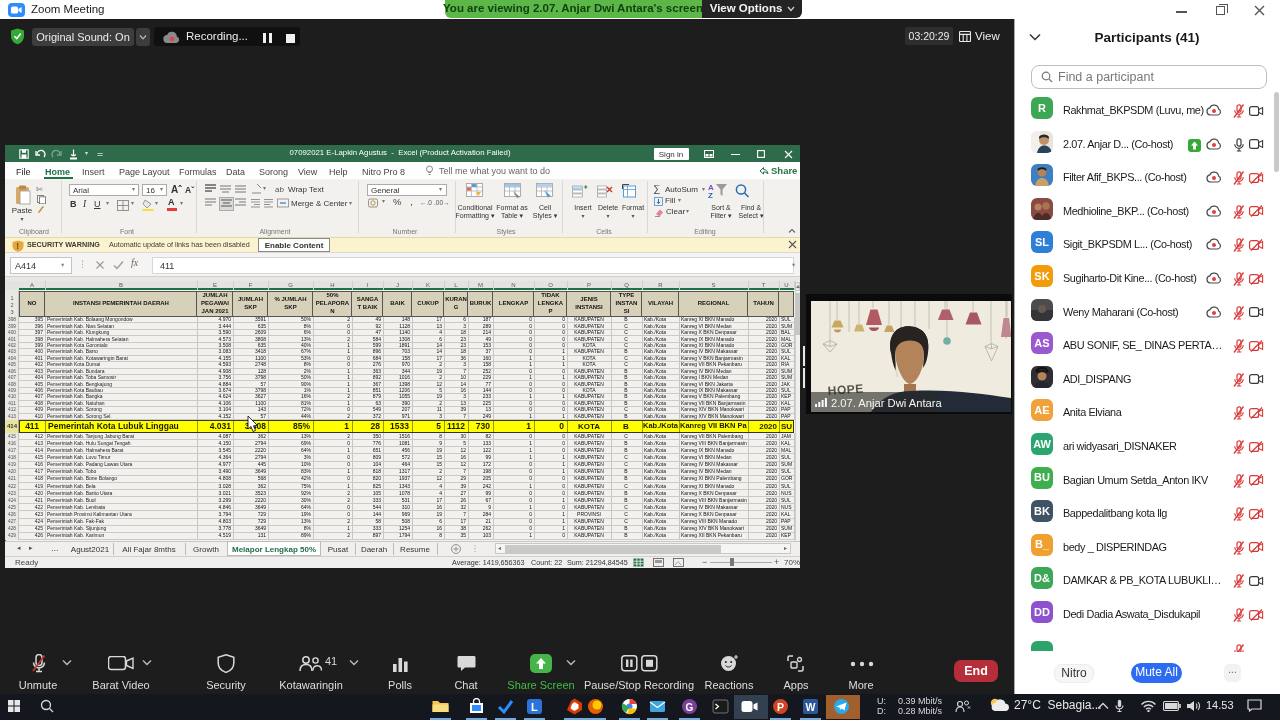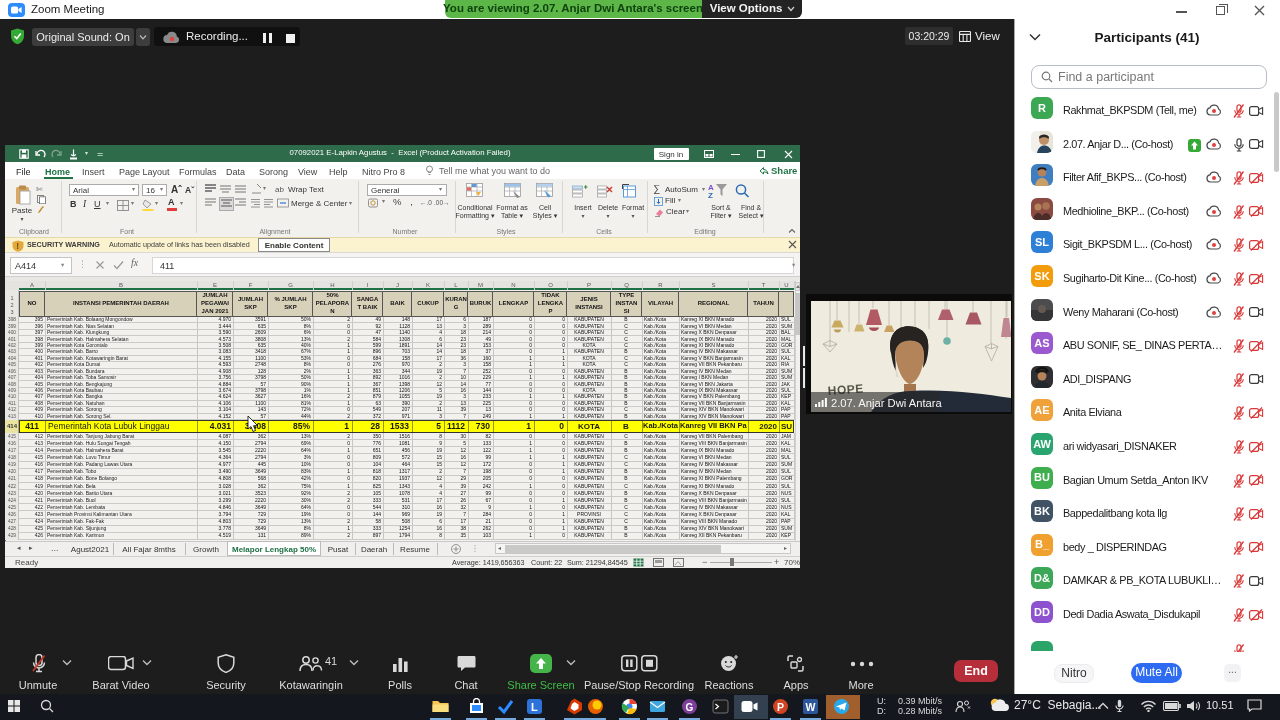--- a/index.html
+++ b/index.html
@@ -1100,21 +1100,21 @@
 <div style="position:absolute;left:534px;top:421px;width:1px;height:11px;background:#999900;"></div>
 <div style="position:absolute;left:567px;top:421px;width:1px;height:11px;background:#999900;"></div>
 <div style="position:absolute;left:611px;top:421px;width:1px;height:11px;background:#999900;"></div>
 <div style="position:absolute;left:642px;top:421px;width:1px;height:11px;background:#999900;"></div>
 <div style="position:absolute;left:679px;top:421px;width:1px;height:11px;background:#999900;"></div>
 <div style="position:absolute;left:748px;top:421px;width:1px;height:11px;background:#999900;"></div>
 <div style="position:absolute;left:779px;top:421px;width:1px;height:11px;background:#999900;"></div>
 <div style="position:absolute;left:5px;top:420px;width:14px;height:13px;background:#e8e3a0;border-right:1px solid #b0a860;"></div>
 <div style="position:absolute;left:12px;top:422.5px;transform:translateX(-50%);font-size:6px;color:#333;font-weight:700;white-space:nowrap;">414</div>
 <div style="position:absolute;left:32px;top:422px;transform:translateX(-50%);font-size:8.5px;color:#1a1a00;font-weight:700;white-space:nowrap;">411</div>
-<div style="position:absolute;left:48px;top:422px;font-size:8.5px;color:#1a1a00;font-weight:400;white-space:nowrap;">Pemerintah Kota Lubuk Linggau</div>
+<div style="position:absolute;left:48px;top:422px;font-size:8.5px;color:#1a1a00;font-weight:700;white-space:nowrap;">Pemerintah Kota Lubuk Linggau</div>
 <div style="position:absolute;left:236px;top:567px;font-size:1px;color:#222;font-weight:400;white-space:nowrap;"></div>
 <div style="position:absolute;left:271px;top:567px;font-size:1px;color:#222;font-weight:400;white-space:nowrap;"></div>
 <div style="position:absolute;left:315px;top:567px;font-size:1px;color:#222;font-weight:400;white-space:nowrap;"></div>
 <div style="position:absolute;left:354px;top:567px;font-size:1px;color:#222;font-weight:400;white-space:nowrap;"></div>
 <div style="position:absolute;left:385px;top:567px;font-size:1px;color:#222;font-weight:400;white-space:nowrap;"></div>
 <div style="position:absolute;left:414px;top:567px;font-size:1px;color:#222;font-weight:400;white-space:nowrap;"></div>
 <div style="position:absolute;left:446px;top:567px;font-size:1px;color:#222;font-weight:400;white-space:nowrap;"></div>
 <div style="position:absolute;left:470px;top:567px;font-size:1px;color:#222;font-weight:400;white-space:nowrap;"></div>
 <div style="position:absolute;left:495px;top:567px;font-size:1px;color:#222;font-weight:400;white-space:nowrap;"></div>
 <div style="position:absolute;left:536px;top:567px;font-size:1px;color:#222;font-weight:400;white-space:nowrap;"></div>
@@ -1933,21 +1933,21 @@
   </svg>
 <div style="position:absolute;left:1147px;top:30px;transform:translateX(-50%);font-size:13.5px;color:#1a1a1a;font-weight:700;white-space:nowrap;">Participants (41)</div>
 <div style="position:absolute;left:1031px;top:65px;width:236px;height:24px;border:1.4px solid #b9bdc9;border-radius:8px;"></div>
 <svg style="position:absolute;left:1041px;top:71px;" width="12" height="12" viewBox="0 0 12 12">
     <circle cx="5" cy="5" r="3.8" fill="none" stroke="#777" stroke-width="1.2"></circle>
     <path d="M8 8 L11 11" stroke="#777" stroke-width="1.2"></path>
   </svg>
 <div style="position:absolute;left:1058px;top:70px;font-size:12.5px;color:#777;font-weight:400;white-space:nowrap;">Find a participant</div>
 <div style="position:absolute;left:1274px;top:92px;width:5px;height:80px;background:#c9c9c9;border-radius:3px;"></div>
 <div style="position:absolute;left:1031px;top:97px;width:22px;height:22px;background:#3da853;border-radius:6px;color:#fff;font-size:11px;font-weight:700;display:flex;align-items:center;justify-content:center;">R</div>
-<div style="position:absolute;left:1063px;top:104px;width:141px;overflow:hidden;white-space:nowrap;text-overflow:ellipsis;font-size:10.9px;letter-spacing:-0.4px;color:#1c1c1c;">Rakhmat_BKPSDM (Tell, me)</div>
+<div style="position:absolute;left:1063px;top:104px;width:141px;overflow:hidden;white-space:nowrap;text-overflow:ellipsis;font-size:10.9px;letter-spacing:-0.4px;color:#1c1c1c;">Rakhmat_BKPSDM (Luvu, me)</div>
 <svg style="position:absolute;left:1206px;top:104px;" width="16" height="12" viewBox="0 0 16 12">
     <path d="M4.2 11 a3.6 3.6 0 0 1-.4-7.1 A4.6 4.6 0 0 1 12.6 5 a3.2 3.2 0 0 1-.6 6z" fill="none" stroke="#4a4a4a" stroke-width="1.2"></path>
     <circle cx="8" cy="7" r="2" fill="#e04040"></circle>
   </svg>
 <svg style="position:absolute;left:1232px;top:104px;" width="14" height="14" viewBox="0 0 14 14">
     <path d="M5 2.8 a2 2 0 0 1 4 0 v3.4 a2 2 0 0 1-4 0z" fill="none" stroke="#d93838" stroke-width="1.2"></path>
     <path d="M2.8 6.2 a4.2 4.2 0 0 0 8.4 0 M7 10.5 v2.4 M4.8 13 h4.4" fill="none" stroke="#d93838" stroke-width="1.2"></path>
     <path d="M11.5 0.5 L2 13.5" stroke="#d93838" stroke-width="1.3"></path>
   </svg>
 <svg style="position:absolute;left:1249px;top:104.5px;" width="15" height="12" viewBox="0 0 15 12">
@@ -2340,15 +2340,15 @@
   </svg>
 <svg style="position:absolute;left:1163px;top:701px;" width="18" height="10" viewBox="0 0 18 10">
     <rect x="0.5" y="0.5" width="15" height="9" rx="1.5" fill="none" stroke="#d8d8d8" stroke-width="1.1"></rect>
     <rect x="16.2" y="3" width="1.6" height="4" fill="#d8d8d8"></rect>
     <rect x="2" y="2" width="12.5" height="6" fill="#d8d8d8"></rect>
   </svg>
 <svg style="position:absolute;left:1186px;top:700px;" width="15" height="12" viewBox="0 0 15 12">
     <path d="M1 4 H4 L8 1 V11 L4 8 H1z" fill="#d8d8d8"></path>
     <path d="M10 3.5 a4 4 0 0 1 0 5 M12 2 a6.5 6.5 0 0 1 0 8" fill="none" stroke="#d8d8d8" stroke-width="1.1"></path>
   </svg>
-<div style="position:absolute;left:1206px;top:699px;font-size:11px;color:#e8e8e8;font-weight:400;white-space:nowrap;">10.51</div>
+<div style="position:absolute;left:1206px;top:699px;font-size:11px;color:#e8e8e8;font-weight:400;white-space:nowrap;">14.53</div>
 <svg style="position:absolute;left:1247px;top:699px;" width="15" height="13" viewBox="0 0 15 13">
     <path d="M1 1 H14 V10 H5 L2.5 12 V10 H1z" fill="none" stroke="#d8d8d8" stroke-width="1.2"></path>
   </svg>
 </body></html>

